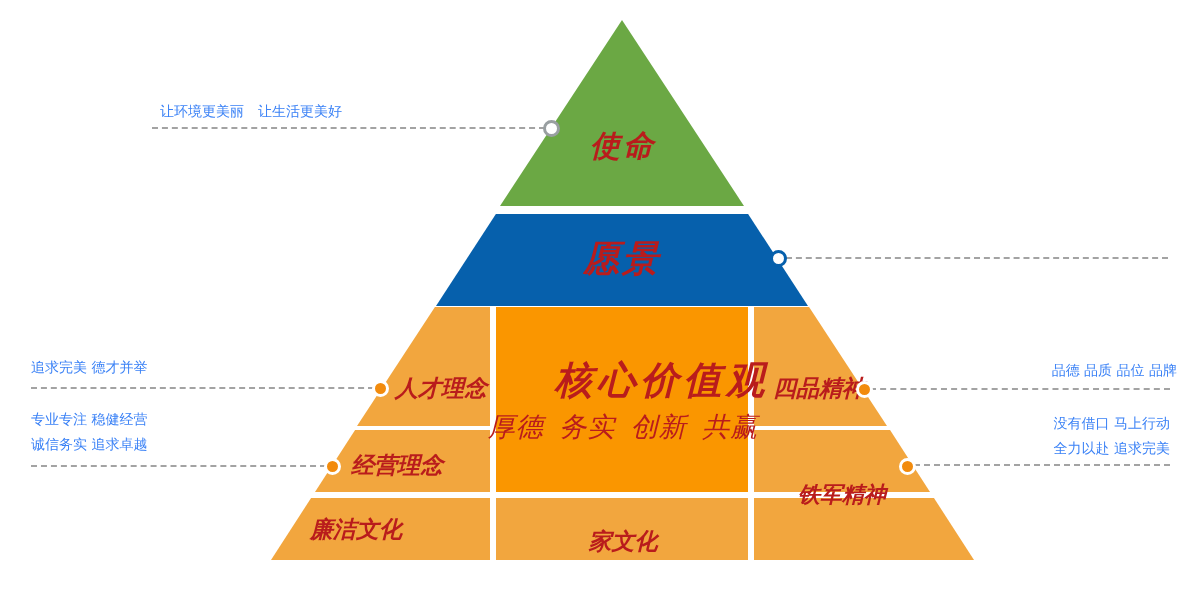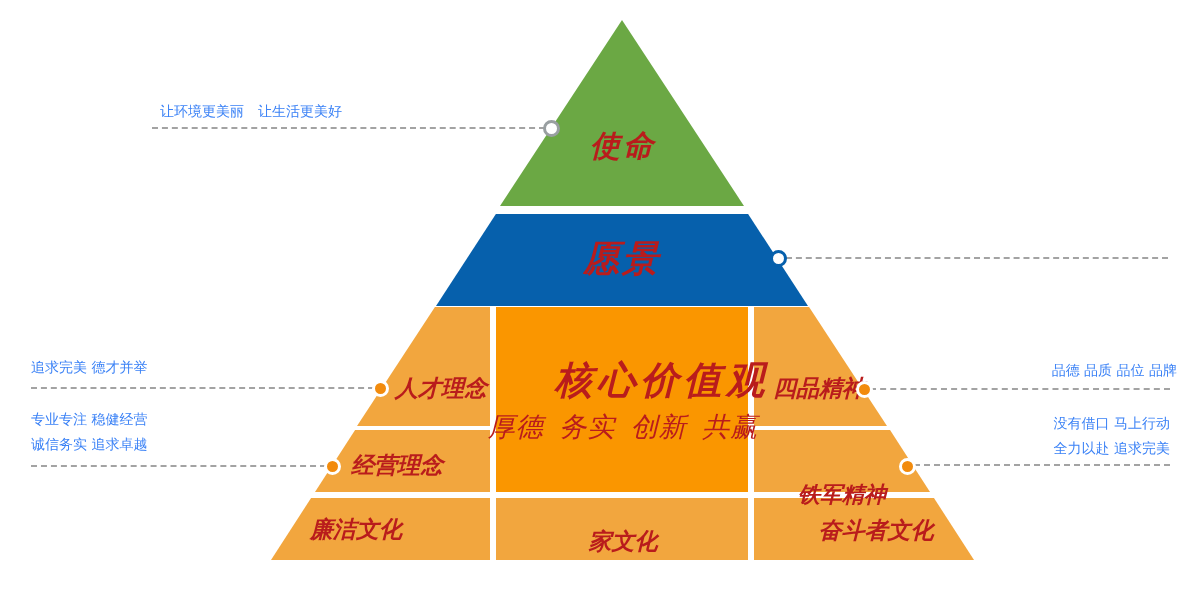--- a/index.html
+++ b/index.html
@@ -117,21 +117,20 @@
   <span class="lvl-label l-mission">使命</span>
   <span class="lvl-label l-vision">愿景</span>
   <span class="lvl-label l-core-title">核心价值观</span>
   <span class="lvl-label l-core-sub">厚德 务实 创新 共赢</span>
   <span class="lvl-label l-talent">人才理念</span>
   <span class="lvl-label l-business">经营理念</span>
   <span class="lvl-label l-four">四品精神</span>
   <span class="lvl-label l-iron">铁军精神</span>
   <span class="lvl-label l-integrity">廉洁文化</span>
   <span class="lvl-label l-family">家文化</span>
-  <span class="lvl-label l-striver">奋斗者文化</span>
 
   <div class="conn c-mission"></div>
   <div class="conn c-vision"></div>
   <div class="conn c-talent"></div>
   <div class="conn c-business"></div>
   <div class="conn c-four"></div>
   <div class="conn c-iron"></div>
 
   <div class="dot ring-gray d-mission"></div>
   <div class="dot ring-blue d-vision"></div>

